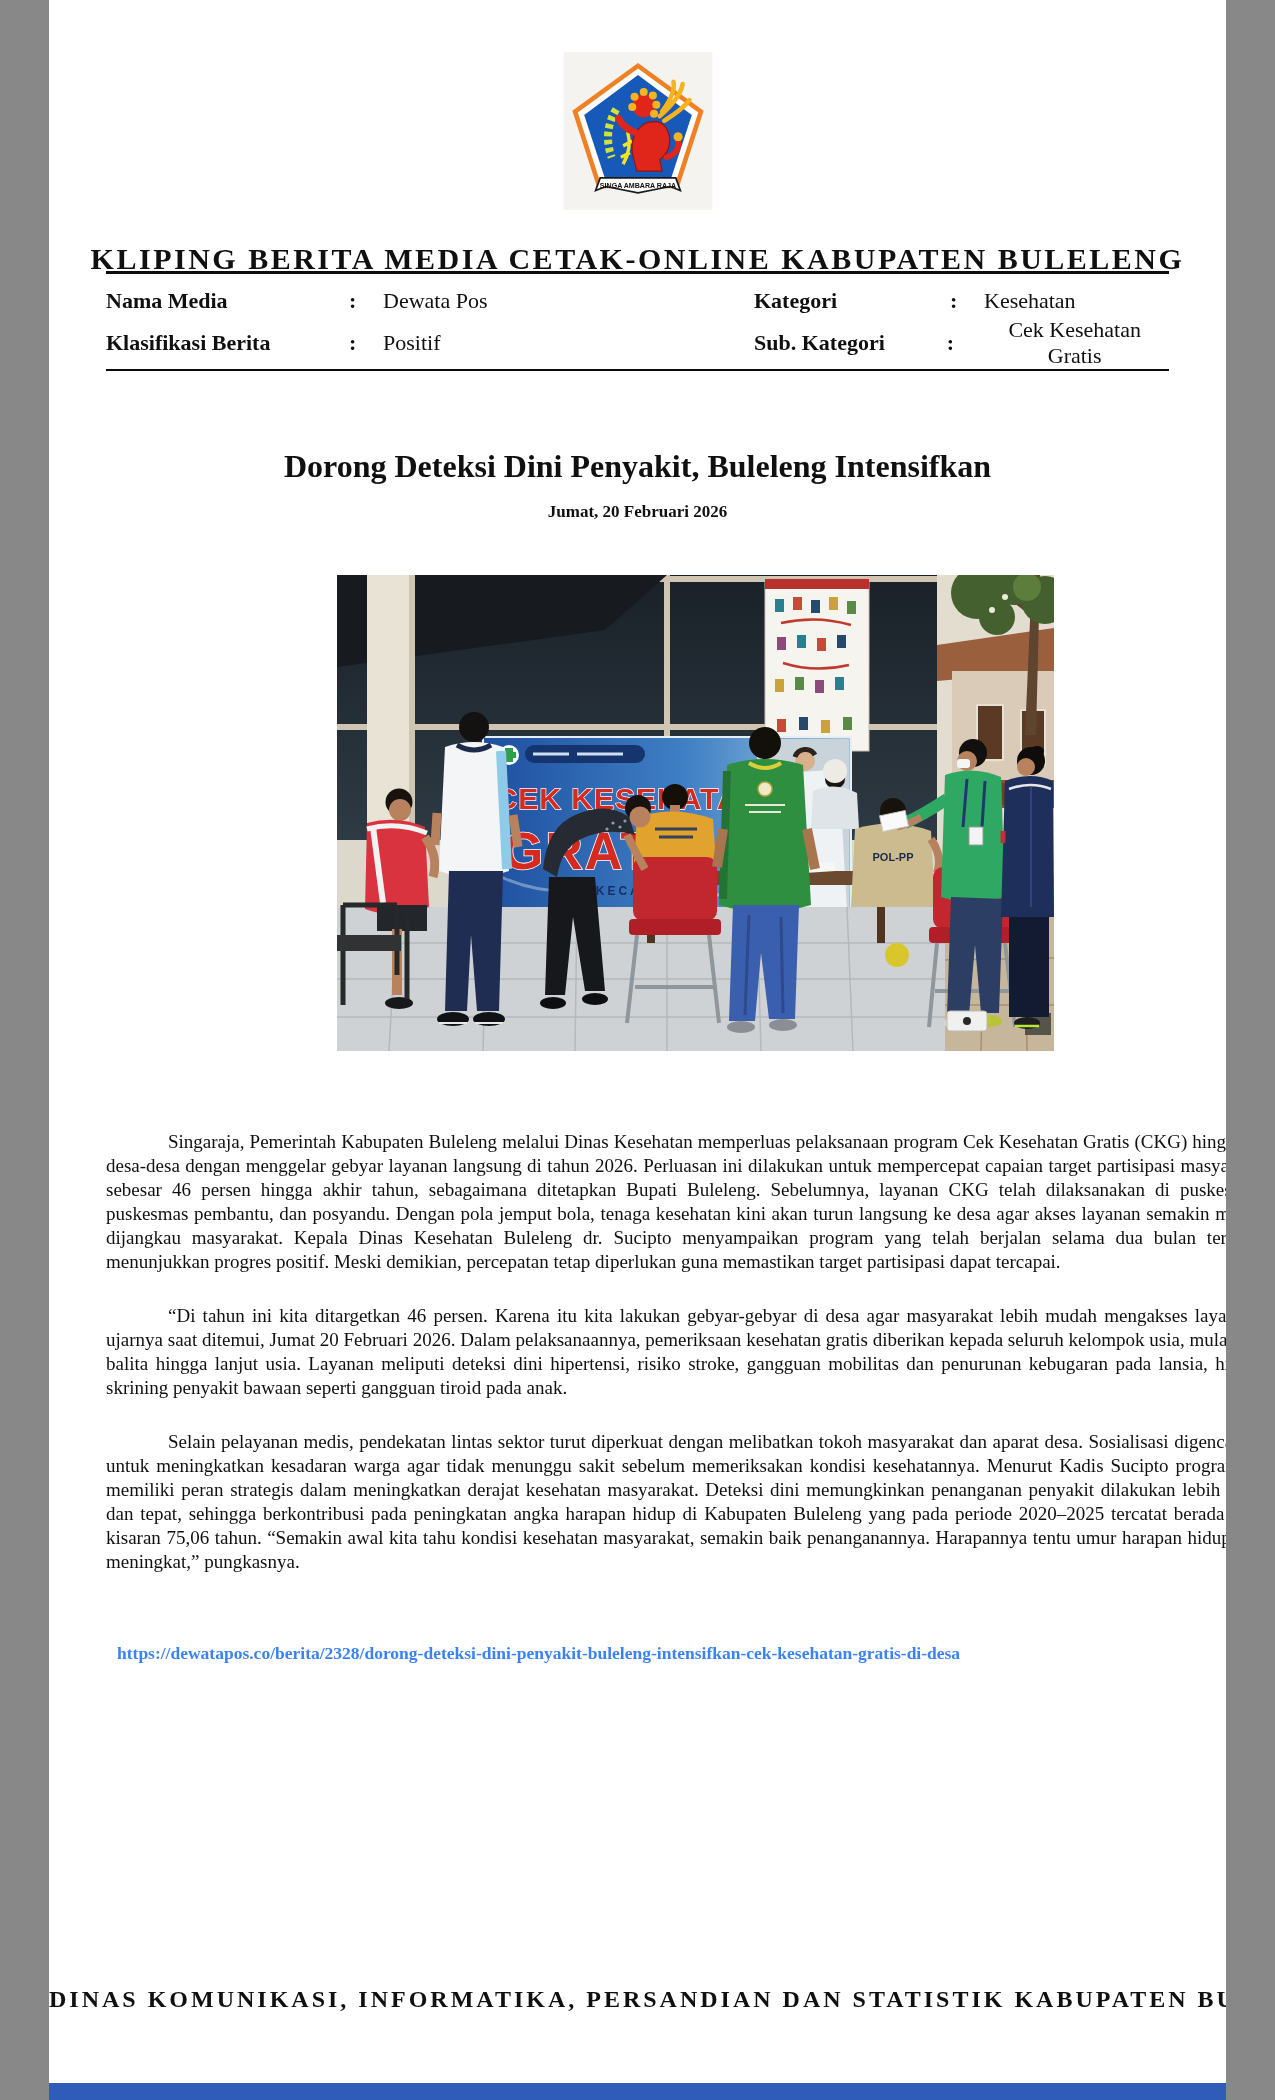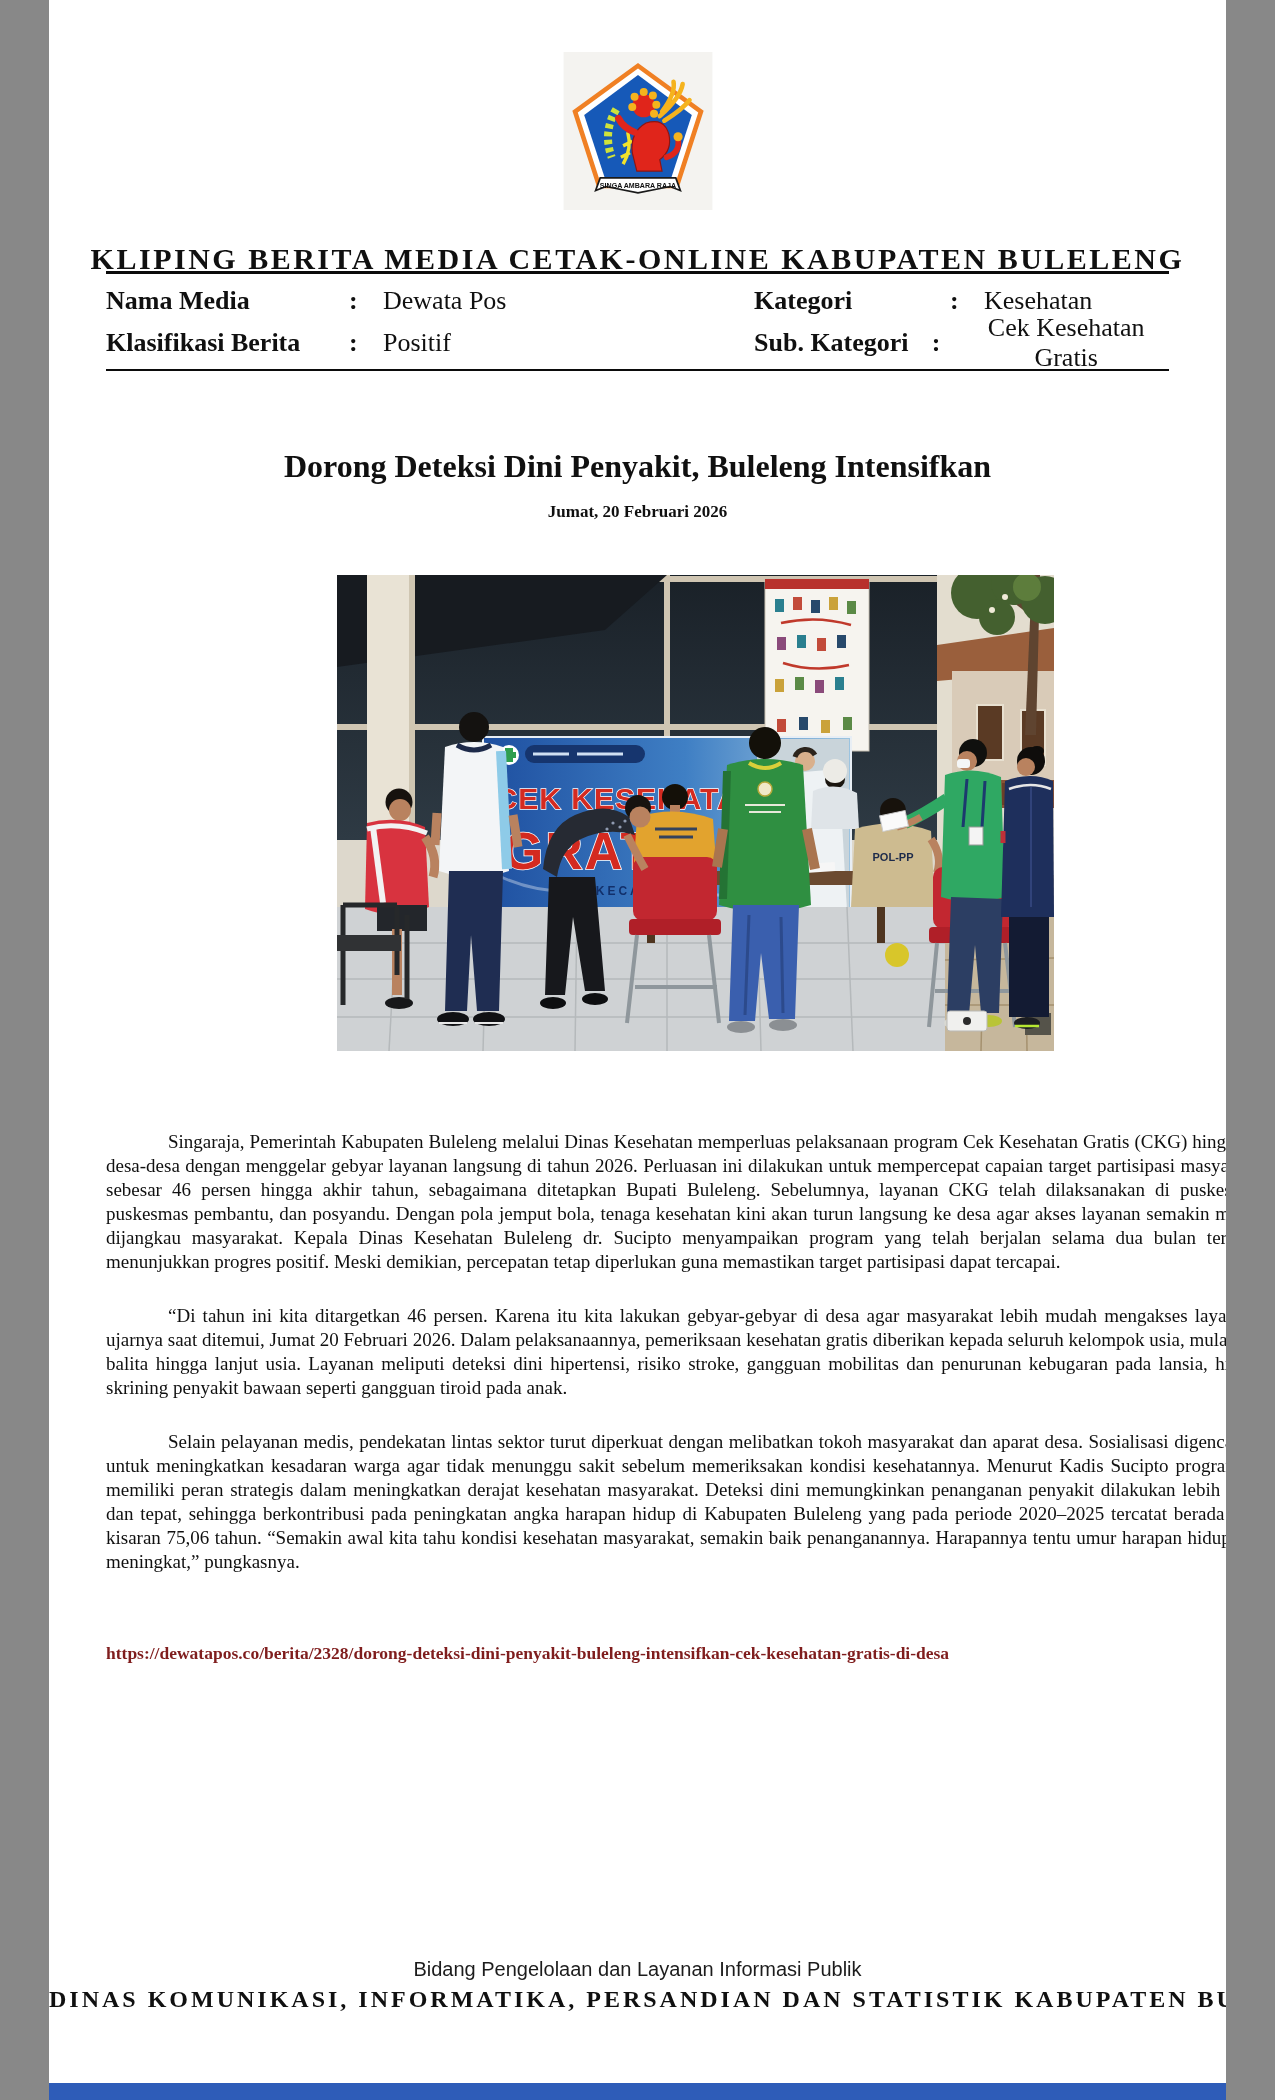--- a/index.html
+++ b/index.html
@@ -5,38 +5,38 @@
   html,body{margin:0;padding:0;background:#888;}
   .page{position:relative;width:1177px;height:2100px;background:#ffffff;margin:0 auto;
         font-family:"Liberation Serif",serif;color:#101010;overflow:hidden;}
   .logo-wrap{position:absolute;top:52px;left:0;right:0;display:flex;justify-content:center;}
   .doc-title{position:absolute;top:222px;left:40px;right:40px;text-align:center;
              font-size:30px;font-weight:bold;letter-spacing:2.5px;white-space:nowrap;}
   .rule{position:absolute;left:57px;right:57px;background:#0b0b0b;}
   .rule-thick{top:271px;height:3px;}
   .rule-thin{top:369px;height:2px;}
   .meta{position:absolute;top:280px;left:57px;right:57px;display:grid;
-        grid-template-columns:648px 1fr;grid-auto-rows:42px;font-size:26px;}
+        grid-template-columns:648px 1fr;grid-auto-rows:42px;font-size:22px;}
   .meta-cell{display:flex;align-items:center;}
   .meta-label{font-weight:bold;}
   .meta-cell.l .meta-label{width:243px;}
   .meta-cell.r .meta-label{width:196px;}
   .meta-colon{font-weight:bold;width:26px;text-align:left;}
   .meta-value{margin-left:8px;text-align:center;}
   .art-title{position:absolute;top:417px;left:90px;right:90px;text-align:center;
              font-size:32px;font-weight:bold;line-height:1.42;}
   .art-date{position:absolute;top:502px;left:0;right:0;text-align:center;
             font-size:17px;font-weight:bold;}
   .photo{position:absolute;top:575px;left:288px;width:717px;height:476px;overflow:hidden;}
   .photo svg{display:block;width:717px;height:476px;}
   .body-text{position:absolute;top:1122px;left:57px;width:1161px;font-size:19px;
              line-height:24px;text-align:justify;}
   .body-text p{margin:8px 0 30px 0;text-indent:62px;}
   .url-line{position:absolute;top:1643px;left:57px;right:57px;font-size:17.5px;font-weight:bold;}
-  .url-line a{color:#7f1d1d;text-decoration:none;}
+  .url-line a{color:#3b82f6;text-decoration:none;margin-left:11px;}
   .footer-line1{position:absolute;top:1958px;left:0;right:0;text-align:center;
                 font-family:"Liberation Sans",sans-serif;font-size:20px;color:#1c1c1c;}
   .footer-line2{position:absolute;top:1986px;left:0;right:0;text-align:center;
                 font-size:24px;font-weight:bold;letter-spacing:3px;white-space:nowrap;}
   .bottom-bar{position:absolute;bottom:0;left:0;right:0;height:17px;background:#2e5cb8;}
 </style>
 </head>
 <body>
 
 <div class="page">
@@ -362,17 +362,16 @@
   <div class="body-text">
     <p>Singaraja, Pemerintah Kabupaten Buleleng melalui Dinas Kesehatan memperluas pelaksanaan program Cek Kesehatan Gratis (CKG) hingga ke desa-desa dengan menggelar gebyar layanan langsung di tahun 2026. Perluasan ini dilakukan untuk mempercepat capaian target partisipasi masyarakat sebesar 46 persen hingga akhir tahun, sebagaimana ditetapkan Bupati Buleleng. Sebelumnya, layanan CKG telah dilaksanakan di puskesmas, puskesmas pembantu, dan posyandu. Dengan pola jemput bola, tenaga kesehatan kini akan turun langsung ke desa agar akses layanan semakin mudah dijangkau masyarakat. Kepala Dinas Kesehatan Buleleng dr. Sucipto menyampaikan program yang telah berjalan selama dua bulan tersebut menunjukkan progres positif. Meski demikian, percepatan tetap diperlukan guna memastikan target partisipasi dapat tercapai.</p>
     <p>“Di tahun ini kita ditargetkan 46 persen. Karena itu kita lakukan gebyar-gebyar di desa agar masyarakat lebih mudah mengakses layanan,” ujarnya saat ditemui, Jumat 20 Februari 2026. Dalam pelaksanaannya, pemeriksaan kesehatan gratis diberikan kepada seluruh kelompok usia, mulai dari balita hingga lanjut usia. Layanan meliputi deteksi dini hipertensi, risiko stroke, gangguan mobilitas dan penurunan kebugaran pada lansia, hingga skrining penyakit bawaan seperti gangguan tiroid pada anak.</p>
     <p>Selain pelayanan medis, pendekatan lintas sektor turut diperkuat dengan melibatkan tokoh masyarakat dan aparat desa. Sosialisasi digencarkan untuk meningkatkan kesadaran warga agar tidak menunggu sakit sebelum memeriksakan kondisi kesehatannya. Menurut Kadis Sucipto program ini memiliki peran strategis dalam meningkatkan derajat kesehatan masyarakat. Deteksi dini memungkinkan penanganan penyakit dilakukan lebih cepat dan tepat, sehingga berkontribusi pada peningkatan angka harapan hidup di Kabupaten Buleleng yang pada periode 2020–2025 tercatat berada pada kisaran 75,06 tahun. “Semakin awal kita tahu kondisi kesehatan masyarakat, semakin baik penanganannya. Harapannya tentu umur harapan hidup bisa meningkat,” pungkasnya.</p>
   </div>
 
   <div class="url-line">
     <a href="#">https://dewatapos.co/berita/2328/dorong-deteksi-dini-penyakit-buleleng-intensifkan-cek-kesehatan-gratis-di-desa</a>
   </div>
 
-  <div class="footer-line1">Bidang Pengelolaan dan Layanan Informasi Publik</div>
   <div class="footer-line2">DINAS KOMUNIKASI, INFORMATIKA, PERSANDIAN DAN STATISTIK KABUPATEN BULELENG</div>
   <div class="bottom-bar"></div>
 
 </div>
 
 </body></html>

